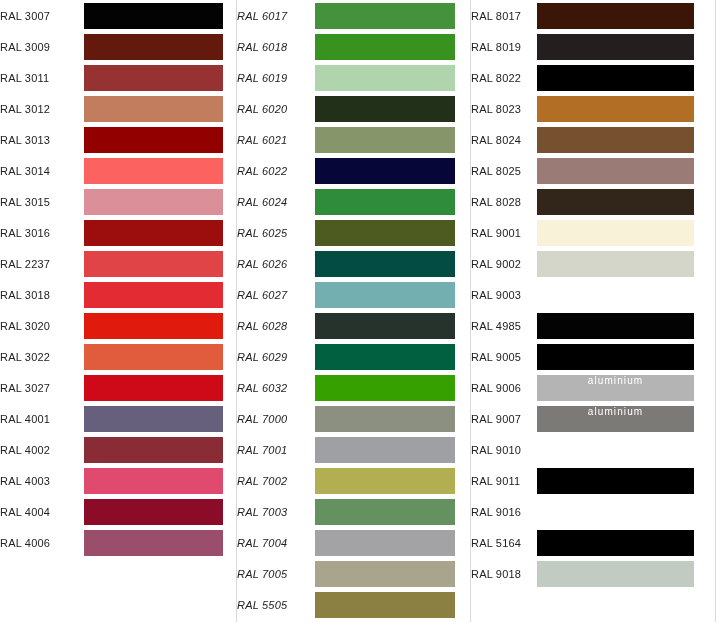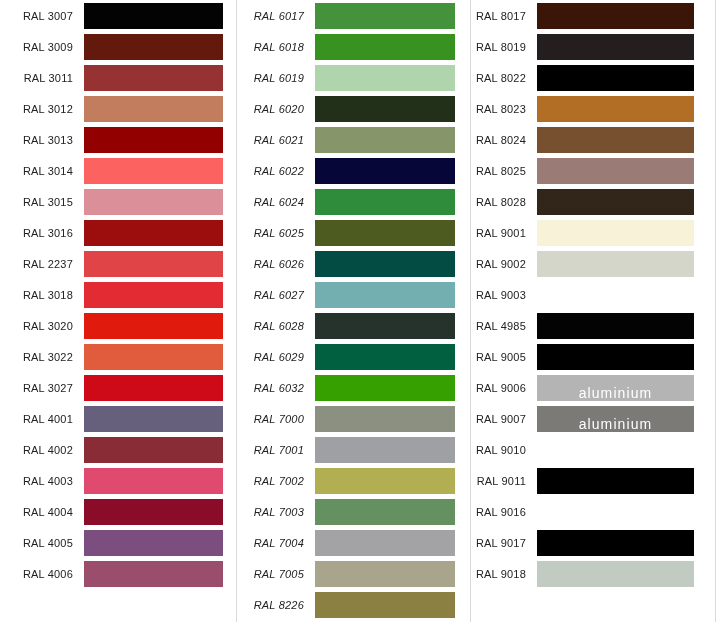--- a/index.html
+++ b/index.html
@@ -35,40 +35,40 @@
   .row {
     height: 31px;
     display: flex;
     align-items: center;
     box-sizing: border-box;
   }
 
   .label {
     font-size: 11px;
     color: #222222;
-    text-align: right;
+    text-align: left;
     white-space: nowrap;
     letter-spacing: 0.2px;
     box-sizing: border-box;
     padding-right: 11px;
     flex: 0 0 auto;
     line-height: 14px;
   }
   .col-left   .label { width: 84px; }
   .col-middle .label { width: 78px; font-style: italic; }
   .col-right  .label { width: 66px; }
 
   .swatch {
     height: 26px;
     box-sizing: border-box;
     flex: 0 0 auto;
     display: flex;
-    align-items: flex-end;
+    align-items: flex-start;
     justify-content: center;
-    font-size: 14px;
+    font-size: 10px;
     letter-spacing: 1.1px;
     color: #ffffff;
   }
   .col-left   .swatch { width: 139px; }
   .col-middle .swatch { width: 140px; }
   .col-right  .swatch { width: 157px; }
 
   .swatch.empty { background: transparent; }
 </style>
 </head>
@@ -172,26 +172,20 @@
           <span></span>
         </div>
       </div>
       <div class="row">
         <div class="label">RAL 4004</div>
         <div class="swatch" style="background: rgb(138, 12, 40);">
           <span></span>
         </div>
       </div>
       <div class="row">
-        <div class="label">RAL 4005</div>
-        <div class="swatch" style="background: rgb(124, 78, 128);">
-          <span></span>
-        </div>
-      </div>
-      <div class="row">
         <div class="label">RAL 4006</div>
         <div class="swatch" style="background: rgb(155, 78, 108);">
           <span></span>
         </div>
       </div>
     </div>
     <div class="column col-middle">
       <div class="row">
         <div class="label">RAL 6017</div>
         <div class="swatch" style="background: rgb(68, 146, 60);">
@@ -300,21 +294,21 @@
           <span></span>
         </div>
       </div>
       <div class="row">
         <div class="label">RAL 7005</div>
         <div class="swatch" style="background: rgb(169, 164, 140);">
           <span></span>
         </div>
       </div>
       <div class="row">
-        <div class="label">RAL 8226</div>
+        <div class="label">RAL 5505</div>
         <div class="swatch" style="background: rgb(140, 127, 66);">
           <span></span>
         </div>
       </div>
     </div>
     <div class="column col-right">
       <div class="row">
         <div class="label">RAL 8017</div>
         <div class="swatch" style="background: rgb(58, 21, 8);">
           <span></span>
@@ -410,21 +404,21 @@
           <span></span>
         </div>
       </div>
       <div class="row">
         <div class="label">RAL 9016</div>
         <div class="swatch empty">
           <span></span>
         </div>
       </div>
       <div class="row">
-        <div class="label">RAL 9017</div>
+        <div class="label">RAL 5164</div>
         <div class="swatch" style="background: rgb(0, 0, 0);">
           <span></span>
         </div>
       </div>
       <div class="row">
         <div class="label">RAL 9018</div>
         <div class="swatch" style="background: rgb(194, 203, 194);">
           <span></span>
         </div>
       </div>

